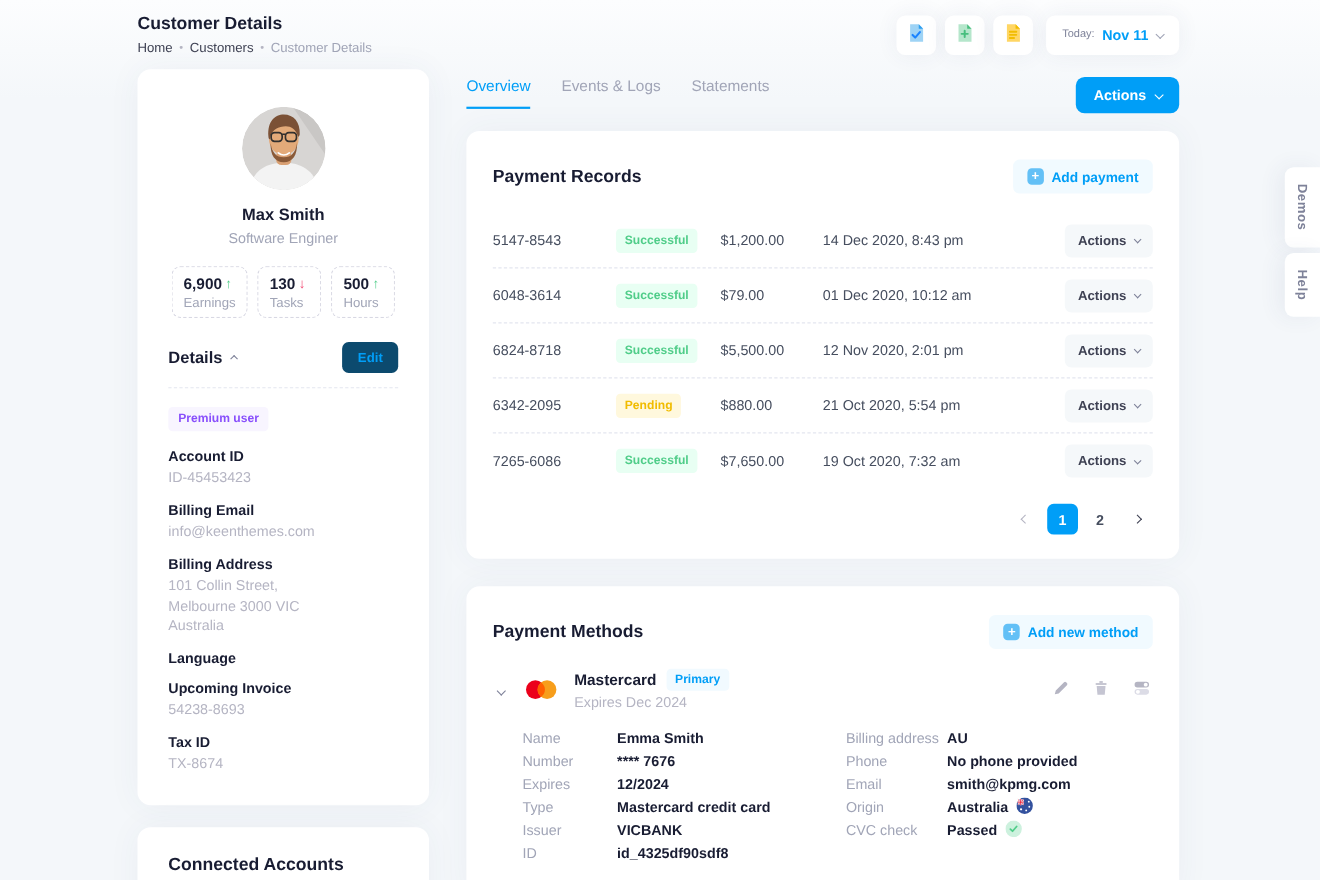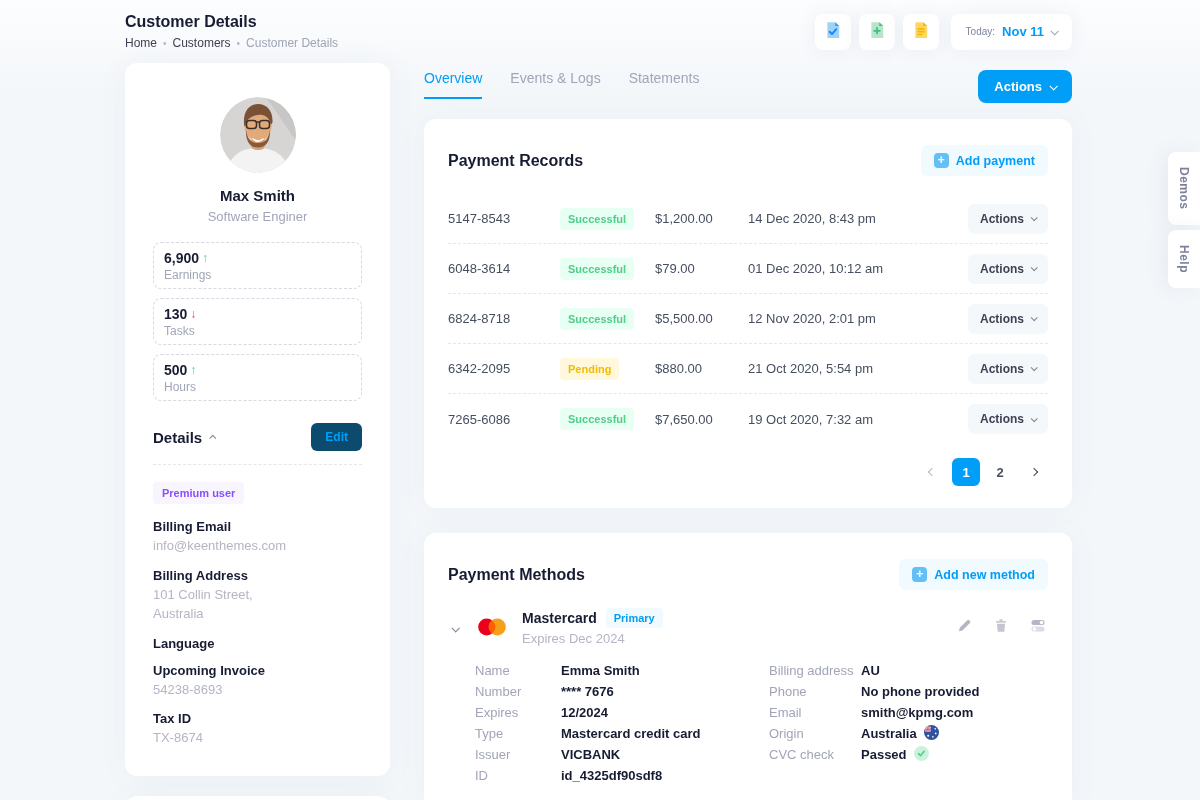--- a/index.html
+++ b/index.html
@@ -34,21 +34,21 @@
   .left-col { flex:0 0 265px; width:265px; display:flex; flex-direction:column; gap:20px; }
   .right-col { flex:1; min-width:0; }
   .card { background:#fff; border-radius:12px; box-shadow:0 0 30px rgba(56,71,109,.05); }
 
   
   .profile-card { padding:26px 28px 16px; }
   .avatar-wrap { display:flex; justify-content:center; margin:8px 0 14px; }
   .avatar { width:76px; height:76px; border-radius:50%; overflow:hidden; }
   .profile-name { text-align:center; font-size:15px; font-weight:700; margin-bottom:5px; }
   .profile-role { text-align:center; font-size:13px; color:#a1a5b7; margin-bottom:18px; }
-  .stats-row { display:flex; justify-content:center; gap:9px; margin-bottom:22px;flex-direction:column; }
+  .stats-row { display:flex; justify-content:center; gap:9px; margin-bottom:22px; }
   .stat-box { border:1px dashed #d8d8e3; border-radius:8px; padding:7px 10px 6px; min-width:58px; }
   .stat-value { font-size:14px; font-weight:700; display:flex; align-items:center; gap:3px; }
   .trend-up { color:#50cd89; font-size:12px; font-weight:700; }
   .trend-down { color:#f1416c; font-size:12px; font-weight:700; }
   .stat-label { font-size:12px; color:#a1a5b7; margin-top:2px; }
   .details-header { display:flex; justify-content:space-between; align-items:center; margin-bottom:13px; }
   .details-title { font-size:15px; font-weight:700; display:flex; align-items:center; gap:9px; }
   .details-title .chev { color:#7e8299; width:5px; height:5px; }
   .edit-btn { background:#0c4a6e; color:#009ef7; font-size:12px; font-weight:600; padding:7px 14px; border-radius:6px; border:none; cursor:pointer; font-family:inherit; }
   .dashed-divider { border-bottom:1px dashed #e4e6ef; margin-bottom:17px; }
@@ -219,27 +219,32 @@
           <span>Details</span>
           <span class="chev up"></span>
         </div>
         <button class="edit-btn">Edit</button>
       </div>
       <div class="dashed-divider"></div>
 
       <span class="premium-badge">Premium user</span>
 
       <div class="detail-field">
+        <div class="detail-label">Account ID</div>
+        <div class="detail-value">ID-45453423</div>
+      </div>
+      <div class="detail-field">
         <div class="detail-label">Billing Email</div>
         <div class="detail-value">info@keenthemes.com</div>
       </div>
       <div class="detail-field">
         <div class="detail-label">Billing Address</div>
         <div class="detail-value">
           <div>101 Collin Street,</div>
+          <div>Melbourne 3000 VIC</div>
           <div>Australia</div>
         </div>
       </div>
       <div class="detail-field">
         <div class="detail-label">Language</div>
       </div>
       <div class="detail-field">
         <div class="detail-label">Upcoming Invoice</div>
         <div class="detail-value">54238-8693</div>
       </div>

